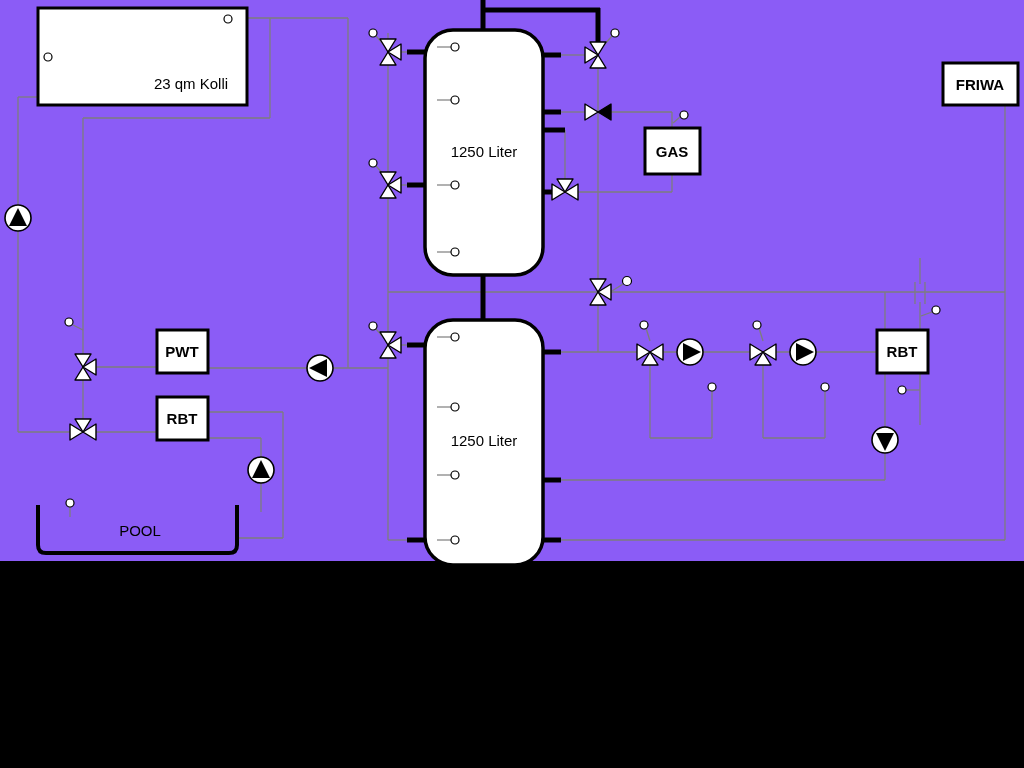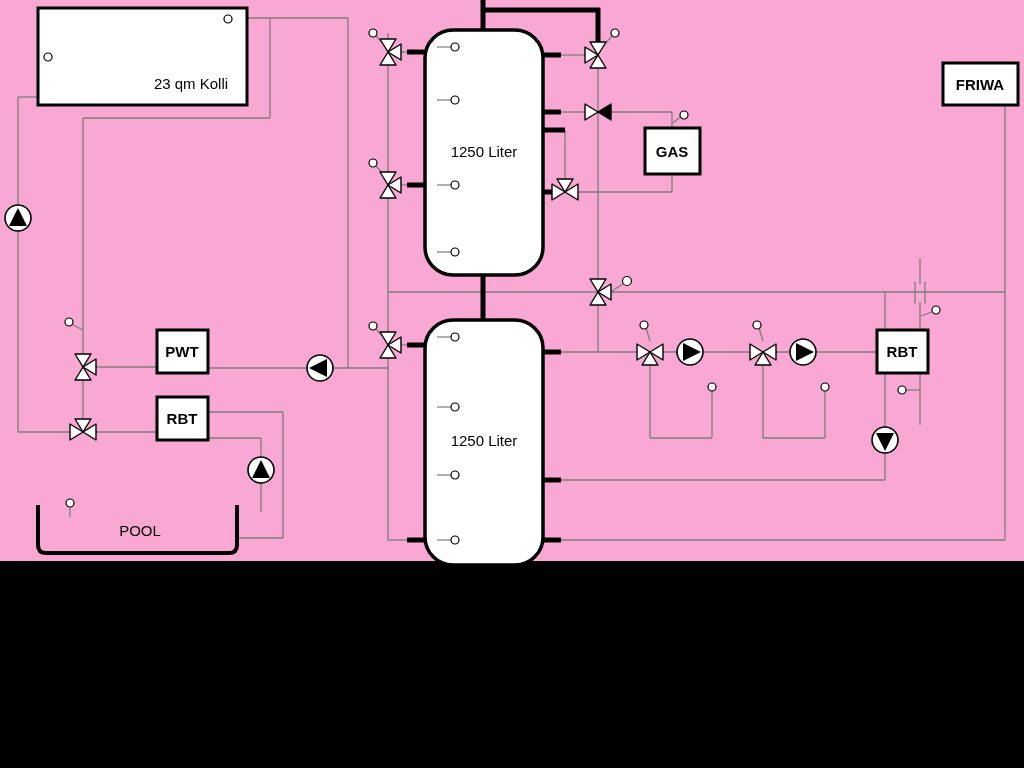--- a/index.html
+++ b/index.html
@@ -1,18 +1,18 @@
 <!DOCTYPE html>
 <html><head>
 <meta charset="utf-8">
 <style>
   html,body{margin:0;padding:0;background:#000;}
   .stage{position:relative;width:1024px;height:768px;background:#000;overflow:hidden;
          font-family:"Liberation Sans",sans-serif;}
-  .canvas{position:absolute;top:0;left:0;width:1024px;height:561px;background:#f9a8d4;}
+  .canvas{position:absolute;top:0;left:0;width:1024px;height:561px;background:#8b5cf6;}
   .band{position:absolute;top:586px;left:0;width:1024px;height:182px;background:#000;}
   svg text{fill:#000;font-family:"Liberation Sans",sans-serif;}
   .lbl{font-size:15px;}
   .lblb{font-size:15px;font-weight:bold;}
 </style>
 </head>
 <body>
 
 <div class="stage">
   <div class="canvas">

